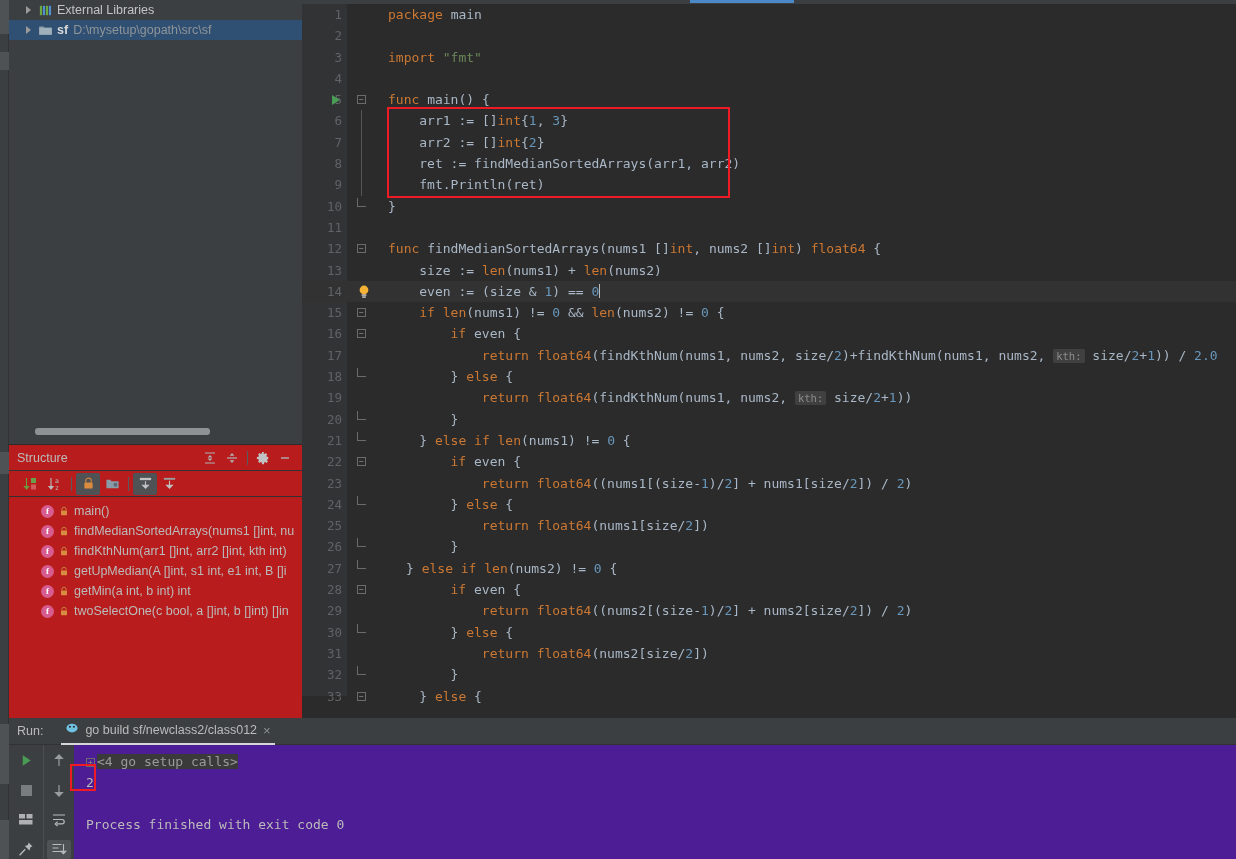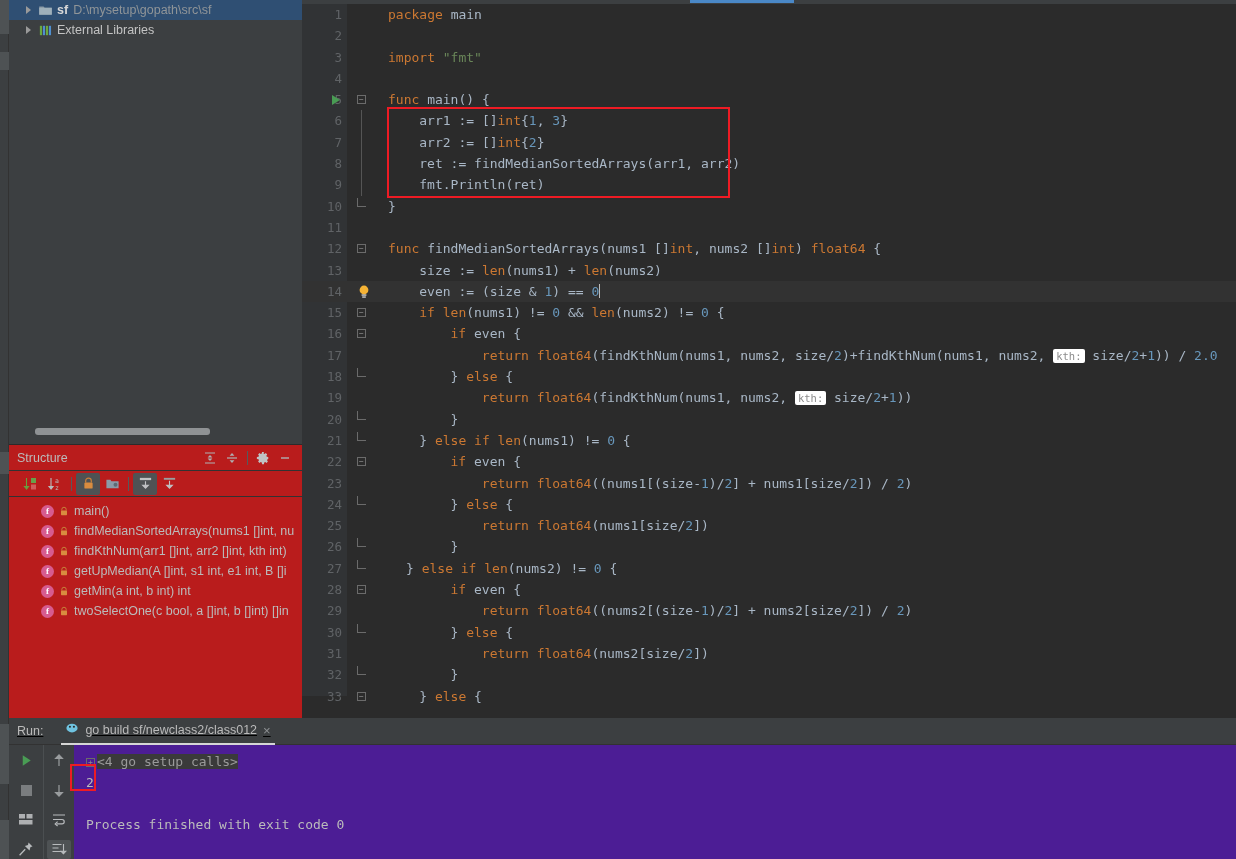--- a/index.html
+++ b/index.html
@@ -121,21 +121,21 @@
     color: #606366; font-size: 12.5px;
   }
   .ctext { position: absolute; left: 86px; color: #a9b7c6; }
 
   
   .kw   { color: #cc7832; }
   .str  { color: #6a8759; }
   .num  { color: #6897bb; }
   .typ  { color: #a9b7c6; }
   .pkg  { color: #a9b7c6; }
-  .hint { color: #8c8c8c; background: #ffffff; border-radius: 2px;
+  .hint { color: #8c8c8c; background: #404040; border-radius: 2px;
           font-size: 10.5px; padding: 1px 3px; }
 
   .run-marker {
     position: absolute; left: 30px; top: 6px; width: 0; height: 0;
     border-left: 8px solid #499c54;
     border-top: 5px solid transparent; border-bottom: 5px solid transparent;
   }
   .fold-minus {
     position: absolute; left: 55px; top: 6px; width: 9px; height: 9px;
     border: 1px solid #6b6b6b; color: #8d8d8d; font-size: 8px;
@@ -167,21 +167,21 @@
     padding-left: 62px; font-size: 12px; color: #bbbbbb;
   }
 
   
   .run-panel {
     position: absolute; left: 9px; top: 718px; right: 0; bottom: 0;
     background: #3c3f41;
   }
   .run-header {
     height: 27px; display: flex; align-items: center;
-    padding-left: 8px; border-bottom: 1px solid #323232; text-decoration: underline;
+    padding-left: 8px; border-bottom: 1px solid #323232;
   }
   .run-label { font-size: 12.5px; color: #bbbbbb; margin-right: 18px; }
   .run-tab {
     display: flex; align-items: center; height: 27px;
     border-bottom: 2px solid #d6d6d6; padding: 0 4px;
   }
   .run-tab-title { font-size: 12.5px; color: #bbbbbb; margin: 0 6px; }
   .close-x { color: #8d9093; font-size: 13px; line-height: 1; }
   .run-body { position: absolute; left: 0; top: 27px; right: 0; bottom: 0;
               display: flex; }
@@ -218,46 +218,46 @@
   <div class="left-stripe">
     <div class="chunk" style="top:0px;height:34px;"></div>
     <div class="chunk" style="top:52px;height:18px;"></div>
     <div class="chunk" style="top:452px;height:22px;"></div>
     <div class="chunk" style="top:724px;height:60px;"></div>
     <div class="chunk" style="top:820px;height:39px;"></div>
   </div>
 
   <div class="project-panel">
     <div id="project-tree">
-        <div class="tree-row selected" style="padding-left: 10px;">
-          <span class="tw">
-            <span class="chev"></span>
-          </span>
-          <span class="ico">
-            <svg width="15" height="15" viewBox="0 0 16 16">
-              <path d="M1.3 3.6h4.6l1.2 1.5h7.6v7.3H1.3z" fill="#8a9aa5"></path>
-              <path d="M1.3 5.1h13.4v7.3H1.3z" fill="#9fb0ba"></path>
-            </svg>
-          </span>
-          <span class="label-b">sf</span>
-          <span class="label-dim">D:\mysetup\gopath\src\sf</span>
-        </div>
         <div class="tree-row" style="padding-left: 10px;">
           <span class="tw">
             <span class="chev"></span>
           </span>
           <span class="ico">
             <svg width="15" height="15" viewBox="0 0 16 16">
               <rect x="2" y="3" width="2.3" height="10" fill="#6aaa3e"></rect>
               <rect x="5.2" y="3" width="2.3" height="10" fill="#4f8fd0"></rect>
               <rect x="8.4" y="3" width="2.3" height="10" fill="#6aaa3e"></rect>
               <rect x="11.6" y="3" width="2.3" height="10" fill="#4f8fd0"></rect>
             </svg>
           </span>
           <span class="label-n">External Libraries</span>
+        </div>
+        <div class="tree-row selected" style="padding-left: 10px;">
+          <span class="tw">
+            <span class="chev"></span>
+          </span>
+          <span class="ico">
+            <svg width="15" height="15" viewBox="0 0 16 16">
+              <path d="M1.3 3.6h4.6l1.2 1.5h7.6v7.3H1.3z" fill="#8a9aa5"></path>
+              <path d="M1.3 5.1h13.4v7.3H1.3z" fill="#9fb0ba"></path>
+            </svg>
+          </span>
+          <span class="label-b">sf</span>
+          <span class="label-dim">D:\mysetup\gopath\src\sf</span>
         </div>
       </div>
     <div class="proj-scroll"></div>
   </div>
 
   <div class="structure-panel">
     <div class="struct-header">
       <span class="struct-title">Structure</span>
       <span class="hdr-btn">
         <svg width="14" height="14" viewBox="0 0 14 14">

